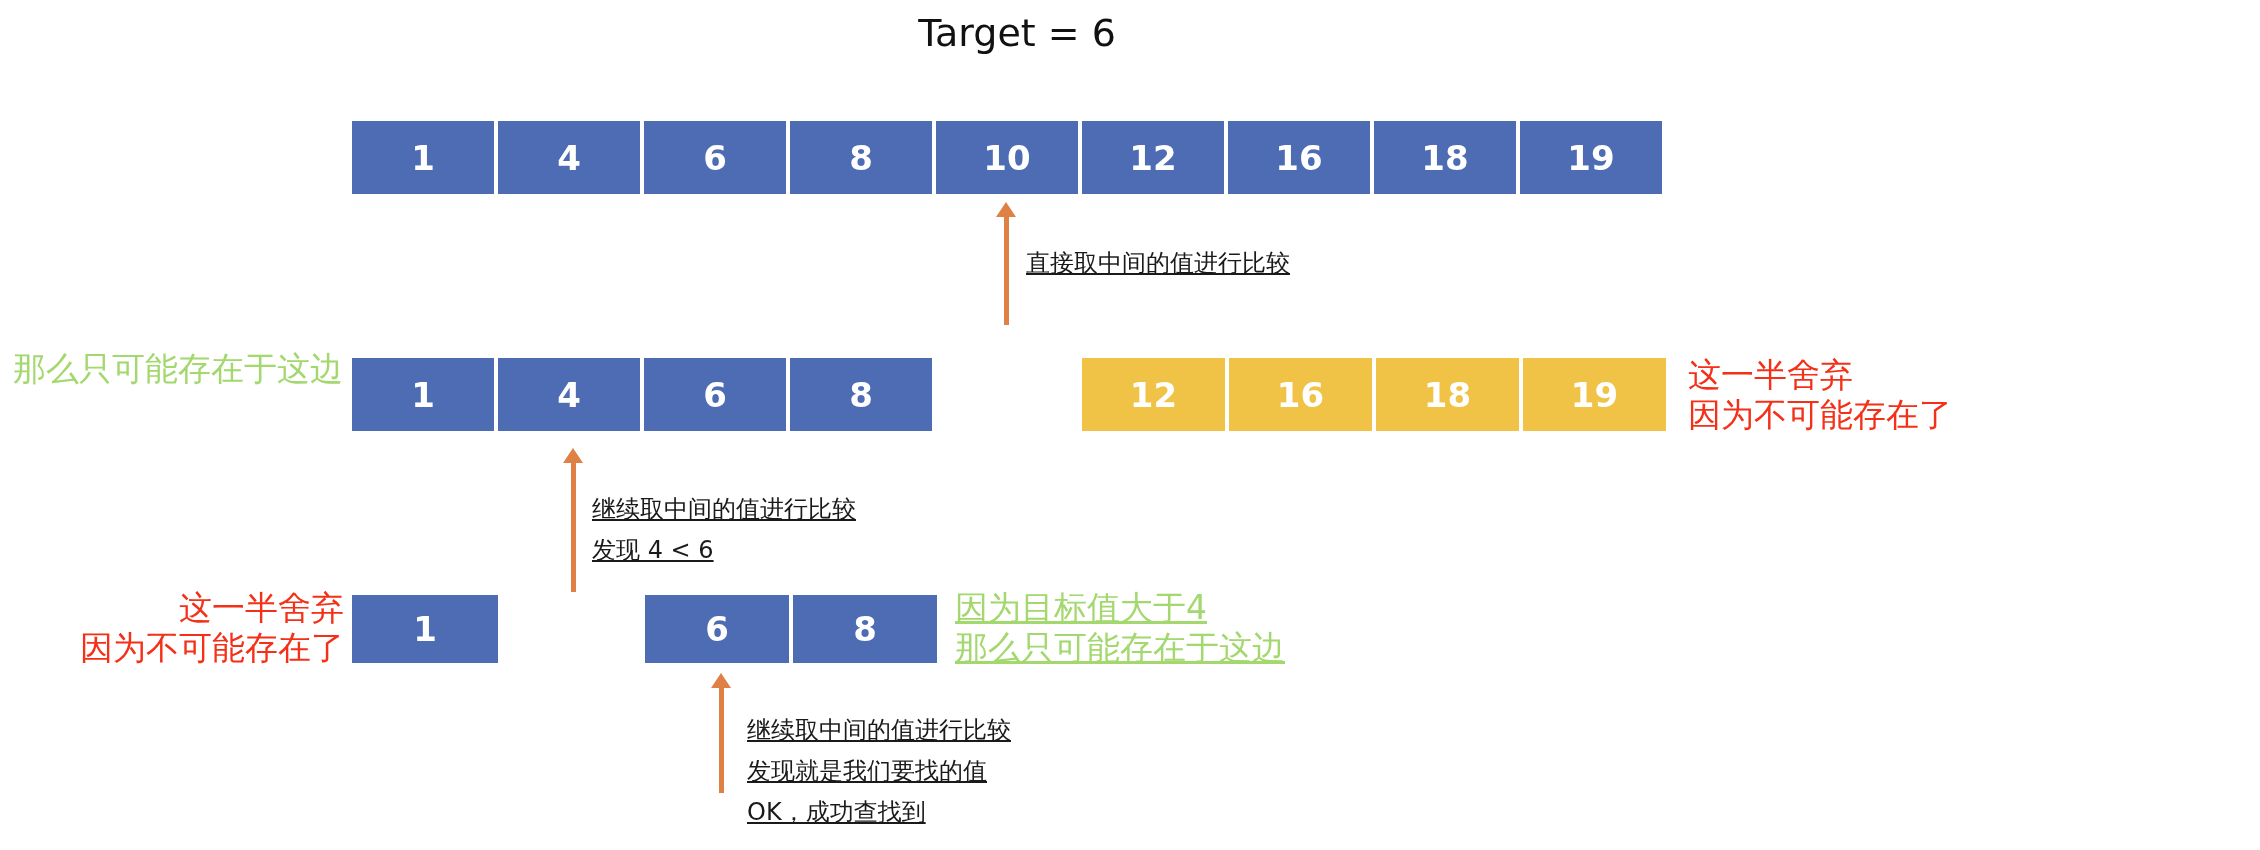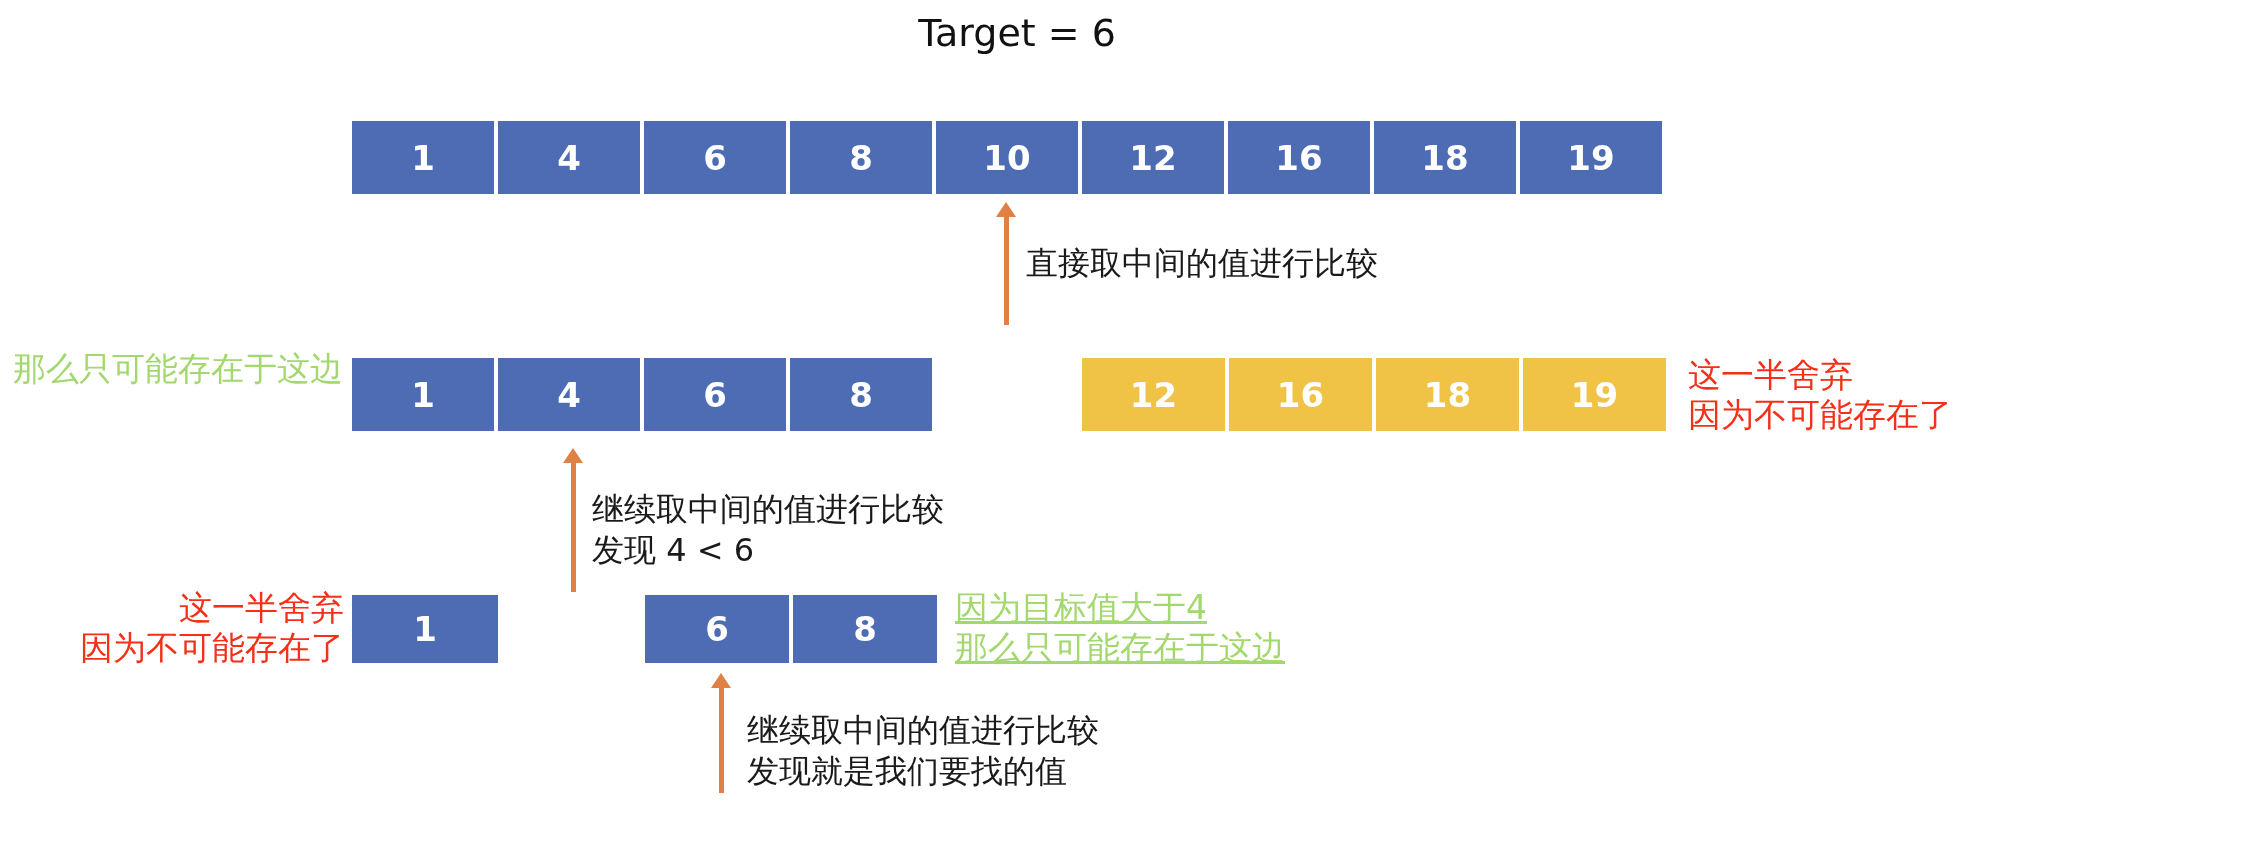--- a/index.html
+++ b/index.html
@@ -51,24 +51,25 @@
     border-bottom: 15px solid var(--arrow-orange);
   }
   .arrow-up .stem {
     width: 5px;
     margin: 0 auto;
     background: var(--arrow-orange);
   }
 
   .note {
     position: absolute;
-    font-size: 32px;
+    font-size: 24px;
     line-height: 41px;
     color: var(--text-black);
     white-space: nowrap;
+    text-decoration: underline;
   }
   .side-label {
     position: absolute;
     font-size: 33px;
     line-height: 40px;
     white-space: nowrap;
   }
   .side-label.green { color: var(--text-green); }
   .side-label.red   { color: var(--text-red); }
   .align-right { text-align: right; }
@@ -154,15 +155,16 @@
   </div>
 
   <div class="arrow-up" style="left:711px; top:673px;">
     <div class="head"></div>
     <div class="stem" style="height:105px;"></div>
   </div>
 
   <div class="note" style="left:747px; top:710px;">
     <div>继续取中间的值进行比较</div>
     <div>发现就是我们要找的值</div>
+    <div>OK，成功查找到</div>
   </div>
 
 </div>
 
 </body></html>

